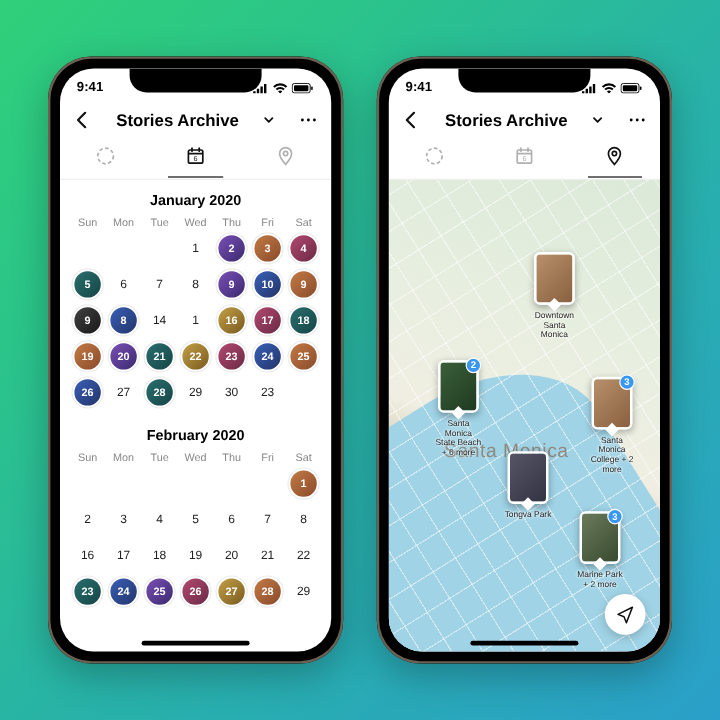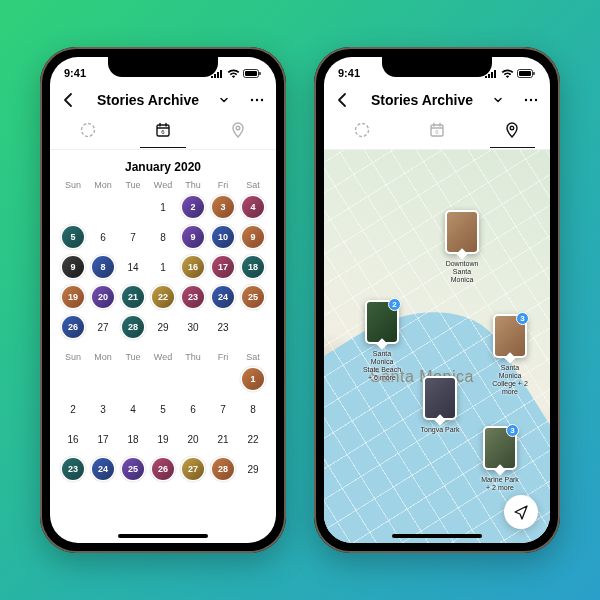--- a/index.html
+++ b/index.html
@@ -399,20 +399,21 @@
             <div class="day-cell">
               <div class="story s-c">28</div>
             </div>
             <div class="day-cell">29</div>
             <div class="day-cell">30</div>
             <div class="day-cell">23</div>
             <div class="day-cell empty"></div>
           </div>
         </div>
         <div class="month-block">
+          <div class="month-title">February 2020</div>
           <div class="dow-row">
             <div>Sun</div>
             <div>Mon</div>
             <div>Tue</div>
             <div>Wed</div>
             <div>Thu</div>
             <div>Fri</div>
             <div>Sat</div>
           </div>
           <div class="week-row">

